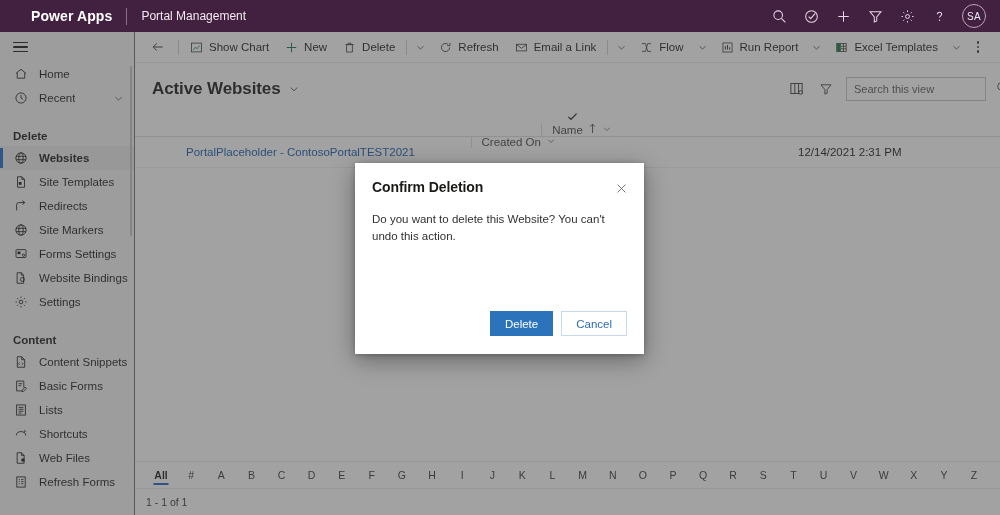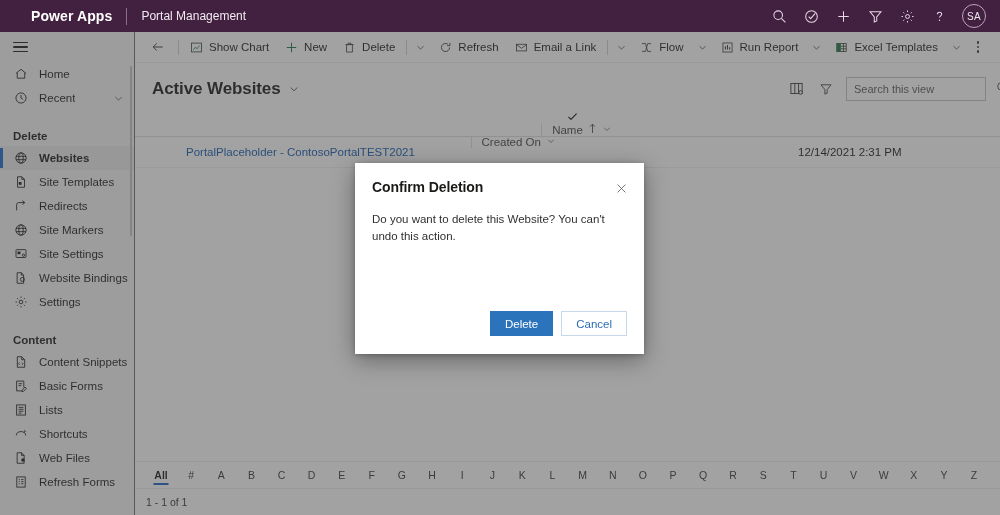--- a/index.html
+++ b/index.html
@@ -371,21 +371,21 @@
     </div>
 
     <div class="nav-item">
       <span class="ic">
         <svg width="14" height="14" viewBox="0 0 16 16" fill="none" stroke="currentColor" stroke-width="1">
             <rect x="2.3" y="3" width="11.4" height="9" rx="1"></rect>
             <rect x="4" y="5.2" width="3.4" height="3" fill="currentColor" stroke="none"></rect>
             <circle cx="10.8" cy="9.4" r="1.3"></circle>
           </svg>
       </span>
-      <span class="lbl">Site Settings</span>
+      <span class="lbl">Forms Settings</span>
     </div>
 
     <div class="nav-item">
       <span class="ic">
         <svg width="14" height="14" viewBox="0 0 16 16" fill="none" stroke="currentColor" stroke-width="1">
             <path d="M3.6 2h4.8l2.6 2.6V14H3.6z"></path>
             <path d="M8.4 2v2.6H11"></path>
             <circle cx="9.6" cy="9.6" r="2.3"></circle>
           </svg>
       </span>

